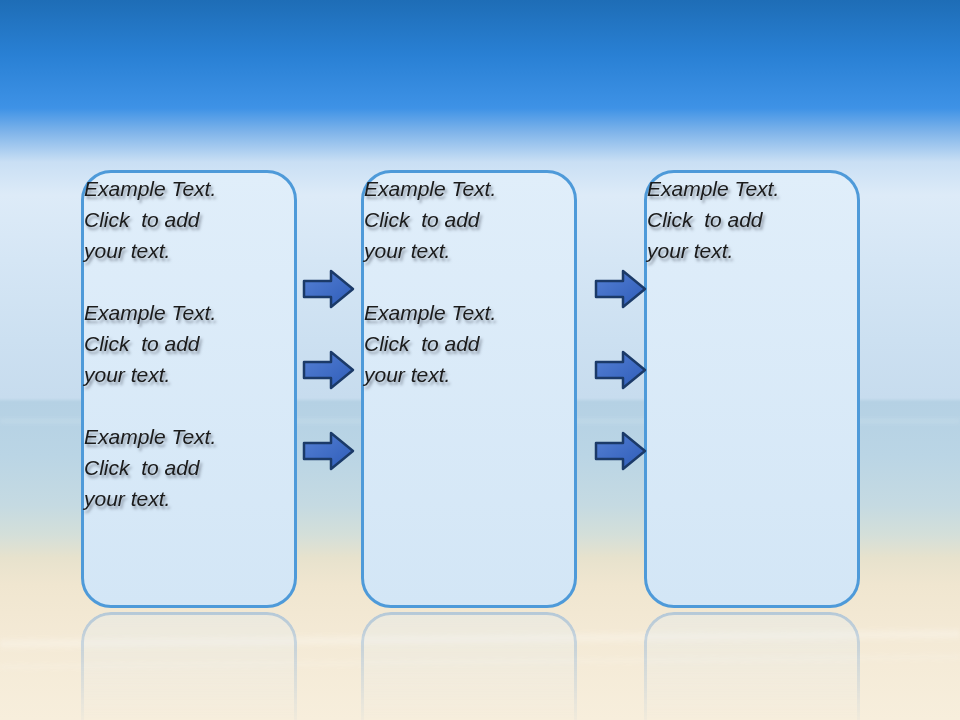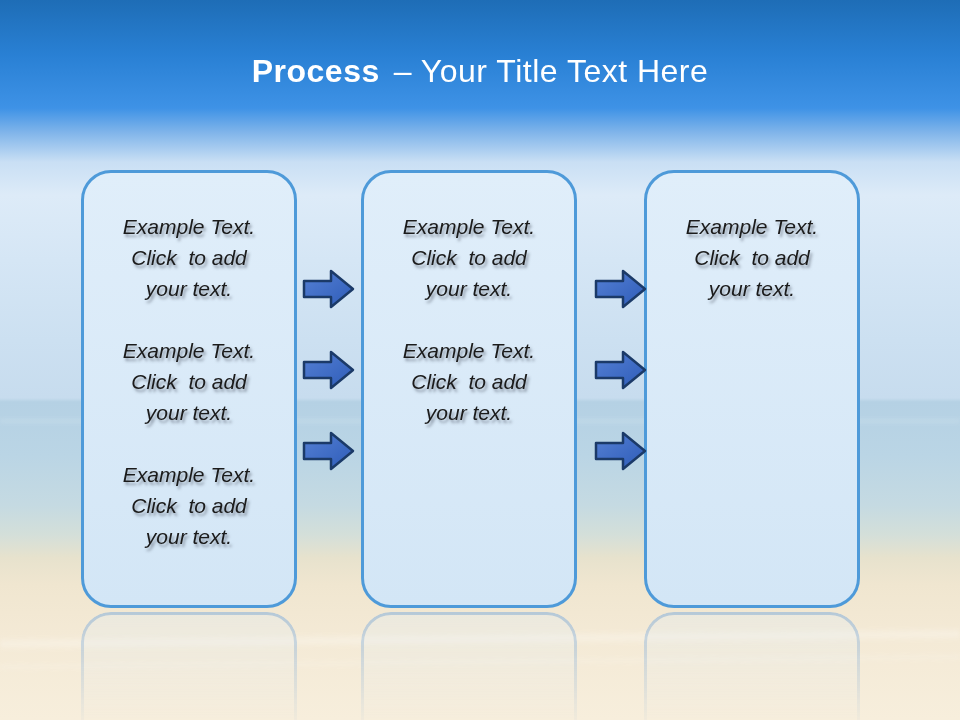--- a/index.html
+++ b/index.html
@@ -61,22 +61,20 @@
   .title .bold { font-weight: 700; margin-right: 14px; }
 
   .pbox {
     position: absolute;
     top: 170px;
     width: 216px;
     height: 438px;
     border: 3px solid #4E9AD9;
     border-radius: 30px;
     background: linear-gradient(to bottom, #E0EEFA, #D3E6F6);
-    padding-top: 38px;
-    text-align: center;
   }
   .pbox.b1 { left: 81px; }
   .pbox.b2 { left: 361px; }
   .pbox.b3 { left: 644px; }
 
   .pbox p {
     font-style: italic;
     font-size: 21px;
     line-height: 31px;
     color: #1B1B1B;
@@ -115,21 +113,20 @@
 </style>
 </head>
 <body>
 
 <div class="slide">
 
   <div class="wave-streak s1"></div>
   <div class="wave-streak s2"></div>
   <div class="wave-streak s3"></div>
 
-  <h1 class="title"><span class="bold">Process</span><span>– Your Title Text Here</span></h1>
 
   <div class="pbox b1">
     <p>Example Text.
 Click  to add
 your text.</p>
     <p>Example Text.
 Click  to add
 your text.</p>
     <p>Example Text.
 Click  to add

